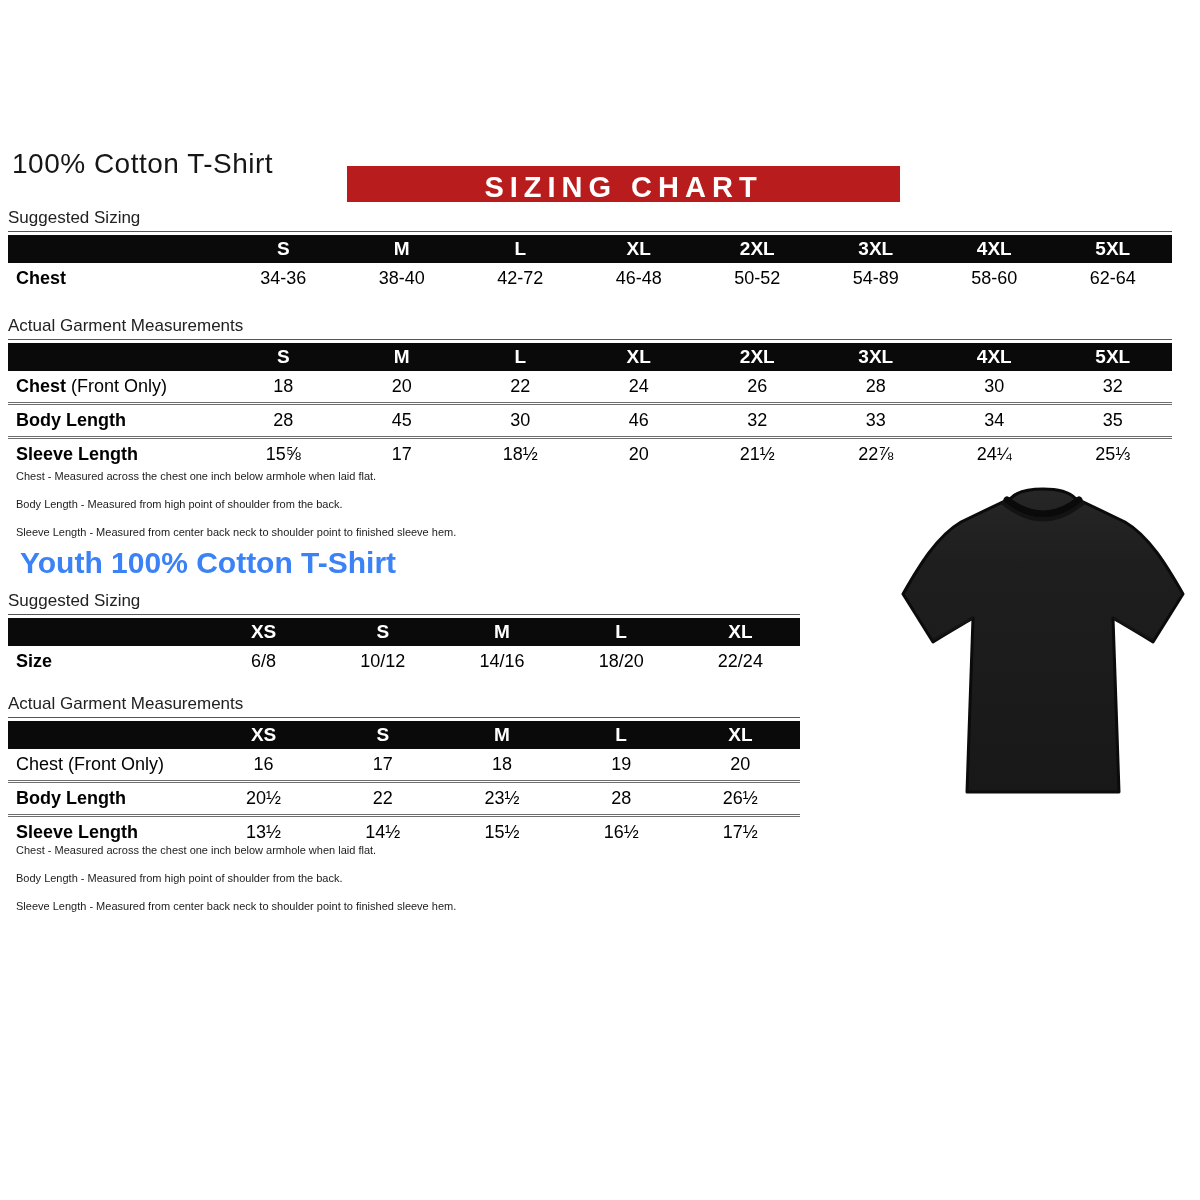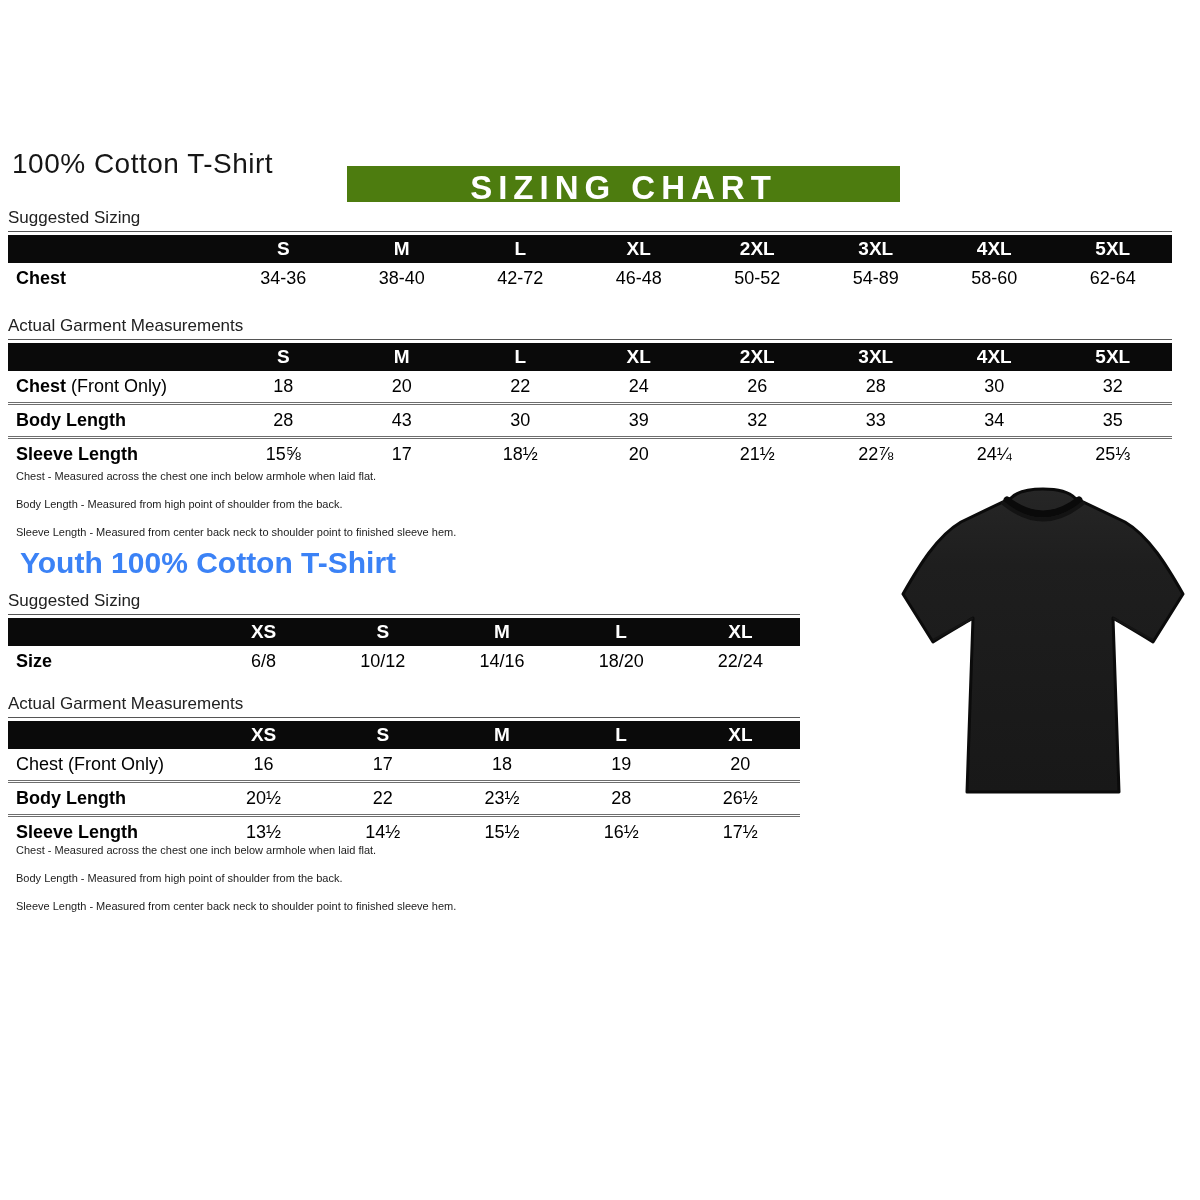--- a/index.html
+++ b/index.html
@@ -12,22 +12,22 @@
     overflow: hidden;
   }
   .abs { position: absolute; }
 
   #main-title {
     left: 12px; top: 148px;
     font-size: 28px; font-weight: 500; letter-spacing: 0.5px; color: #161616;
   }
   #sizing-banner {
     left: 347px; top: 166px; width: 553px; height: 36px;
-    background: #4d7c0f;
-    color: #ffffff; font-weight: bold; font-size: 33px; letter-spacing: 6px;
+    background: #b91c1c;
+    color: #ffffff; font-weight: bold; font-size: 29px; letter-spacing: 6px;
     text-align: center; line-height: 43px;
   }
 
   .section-label {
     font-size: 17px; color: #222;
     border-bottom: 1px solid #555;
     padding-bottom: 3px; margin-bottom: 3px;
   }
 
   table { border-collapse: collapse; table-layout: fixed; width: 100%; }
@@ -129,23 +129,23 @@
         <td>22</td>
         <td>24</td>
         <td>26</td>
         <td>28</td>
         <td>30</td>
         <td>32</td>
       </tr>
       <tr>
         <td class="lbl"><b>Body Length</b><span></span></td>
         <td>28</td>
-        <td>43</td>
+        <td>45</td>
         <td>30</td>
-        <td>39</td>
+        <td>46</td>
         <td>32</td>
         <td>33</td>
         <td>34</td>
         <td>35</td>
       </tr>
       <tr>
         <td class="lbl"><b>Sleeve Length</b><span></span></td>
         <td>15⅝</td>
         <td>17</td>
         <td>18½</td>

